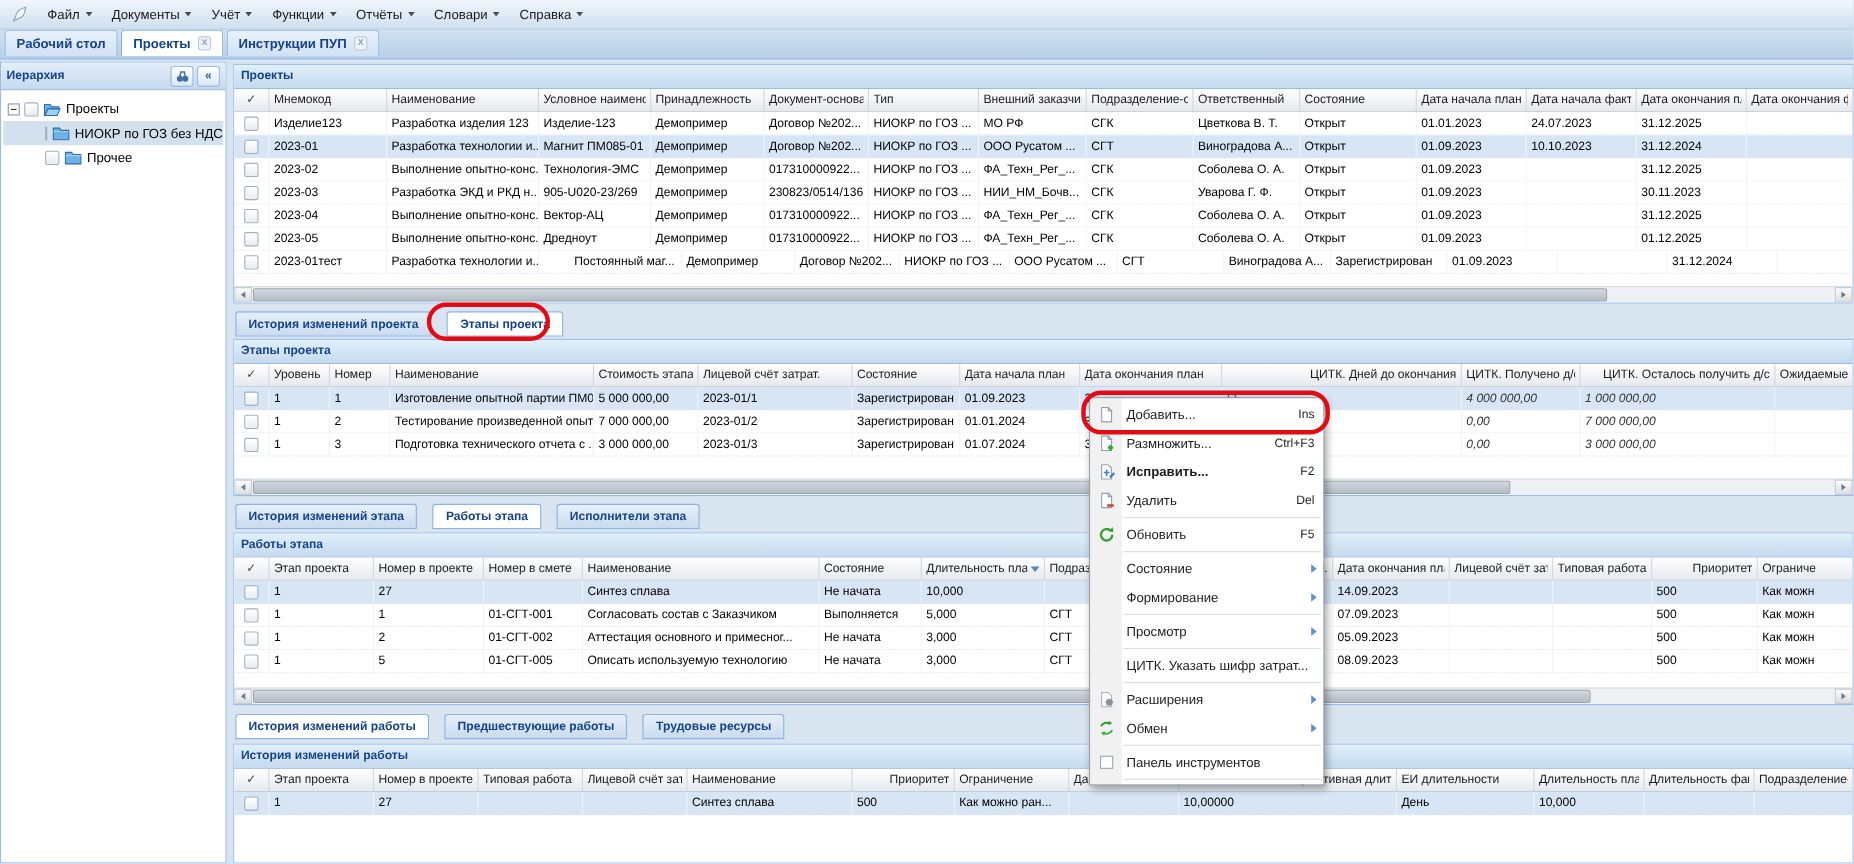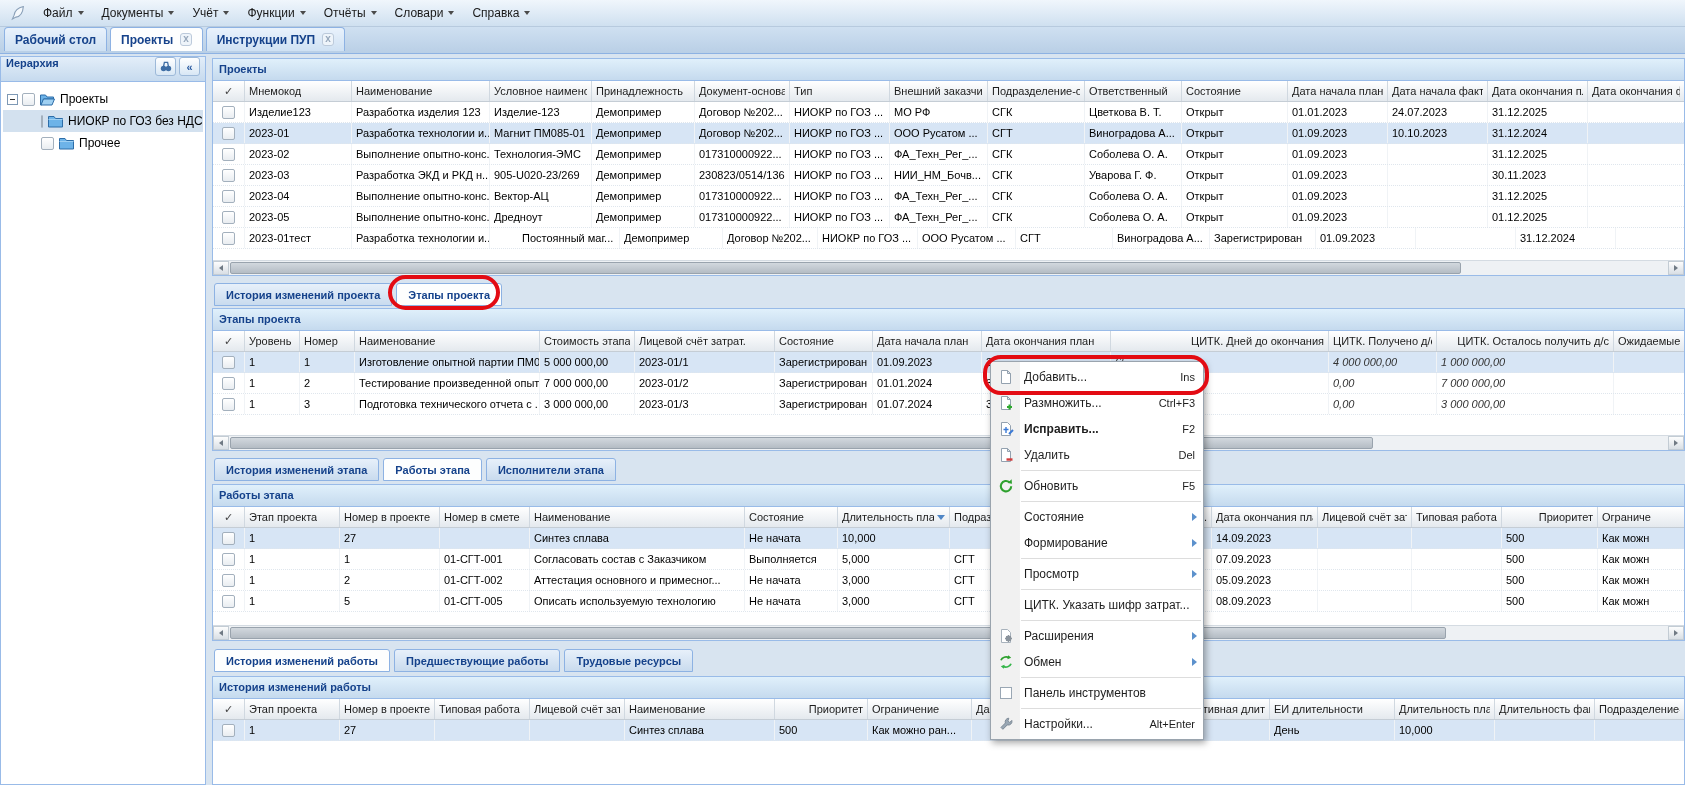--- a/index.html
+++ b/index.html
@@ -21,21 +21,21 @@
   .wtab { height:24px; padding:0 10px; border:1px solid #8db2e3; border-bottom:none; border-radius:4px 4px 0 0;
     background:linear-gradient(#e9f2fc,#cfe1f3); color:#15428b; font-weight:bold; font-size:12px;
     display:flex; align-items:center; gap:7px; }
   .wtab.active { background:#fdfefe; }
   .closex { color:#97a8bc; font-weight:bold; font-size:10px; line-height:10px; border:1px solid #bccadb;
     border-radius:3px; padding:0 2px 1px 2px; background:#eef4fa; }
   
   .content { position:absolute; top:55px; left:0; right:0; bottom:0; }
   .sidebar { position:absolute; left:0; top:1px; width:206px; bottom:0; background:#fff; border:1px solid #99bbe8; }
   .sidebar-header { height:25px; background:linear-gradient(#e3eef9,#c6daee); border-bottom:1px solid #99bbe8;
-    display:flex; align-items:flex-start; padding:0 5px; color:#15428b; font-weight:bold; }
+    display:flex; align-items:center; padding:0 5px; color:#15428b; font-weight:bold; }
   .sb-btns { margin-left:auto; display:flex; gap:3px; }
   .sb-btn { width:21px; height:19px; border:1px solid #9db9d9; border-radius:3px; background:linear-gradient(#ffffff,#d8e7f5);
     display:flex; align-items:center; justify-content:center; color:#2a5aa0; font-weight:bold; font-size:11px; }
   .tree { padding:6px 2px; }
   .tree-row { height:22px; display:flex; align-items:center; gap:4px; white-space:nowrap; padding-right:4px; }
   .tree-row.sel { background:#d3e1ef; }
   .expander { width:11px; height:11px; border:1px solid #7e99b5; background:#fff; position:relative; flex:none; }
   .expander::after { content:""; position:absolute; left:2px; right:2px; top:4px; height:1px; background:#333; }
   .tree-label { font-size:12px; }
   
@@ -59,21 +59,21 @@
   .checkbox { width:13px; height:13px; border:1px solid #a3b0bd; border-radius:2px; background:linear-gradient(#ffffff,#e9edf1); }
   
   .hscroll { height:15px; background:#eef1f4; border-top:1px solid #d4dbe2; display:flex; align-items:center; position:relative; flex:none; }
   .sb-arrow { width:16px; height:14px; background:linear-gradient(#fdfdfd,#d9dfe5); border:1px solid #c3ccd4;
     display:flex; align-items:center; justify-content:center; flex:none; }
   .sb-arrow.right { position:absolute; right:0; }
   .tri-l { width:0; height:0; border-top:3px solid transparent; border-bottom:3px solid transparent; border-right:4px solid #707a84; }
   .tri-r { width:0; height:0; border-top:3px solid transparent; border-bottom:3px solid transparent; border-left:4px solid #707a84; }
   .sb-thumb { height:12px; background:linear-gradient(#d2d8de,#b4bcc4); border:1px solid #99a3ad; border-radius:2px; margin-left:1px; }
   
-  .tabstrip { display:flex; gap:4px; padding-left:2px; align-items:flex-end; flex:none; }
+  .tabstrip { display:flex; gap:14px; padding-left:2px; align-items:flex-end; flex:none; }
   .itab { height:23px; padding:0 11px; line-height:22px; border:1px solid #8db2e3; border-radius:3px 3px 0 0;
     background:linear-gradient(#e7f0fa,#c9dbee); color:#15428b; font-weight:bold; white-space:nowrap; }
   .itab.active { background:#fdfefe; }
   
   .context-menu { position:absolute; left:990px; top:361px; width:214px; border:1px solid #9aa4ae;
     box-shadow:2px 3px 7px rgba(0,0,0,.35); padding:2px 0; z-index:50;
     background:linear-gradient(90deg,#f1f1f1 0,#f1f1f1 28px,#e4e4e4 28px,#ffffff 29px); }
   .menu-item { height:26px; display:flex; align-items:center; padding:0 8px 0 5px; gap:9px; position:relative; }
   .mi-icon { width:19px; display:flex; justify-content:center; flex:none; }
   .mi-label { font-size:12px; color:#1e1e1e; white-space:nowrap; }
@@ -830,27 +830,16 @@
       <span class="mi-icon">
         <span style="display: inline-flex; align-items: center;">
           <svg width="16" height="16" viewBox="0 0 16 16">
             <rect x="2.5" y="2.5" width="11" height="11" fill="#fff" stroke="#9aa7b4"></rect>
           </svg>
         </span>
       </span>
       <span class="mi-label">Панель инструментов</span>
     </div>
     <div class="menu-sep"></div>
-    <div class="menu-item">
-      <span class="mi-icon">
-        <span style="display: inline-flex; align-items: center;">
-          <svg width="16" height="16" viewBox="0 0 16 16">
-            <path d="M10.8 2.2a3.6 3.6 0 0 0-3.4 4.8L3 11.4 4.9 13.3l4.4-4.4a3.6 3.6 0 0 0 4.5-4.5l-2.1 2.1-1.7-1.7z" fill="#9aa8b5" stroke="#7d8a97"></path>
-          </svg>
-        </span>
-      </span>
-      <span class="mi-label">Настройки...</span>
-      <span class="mi-short">Alt+Enter</span>
-    </div>
   </div>
 
 <div class="red-circle" id="circle-tab"></div>
 <div class="red-circle" id="circle-menu"></div>
 
 </body></html>

